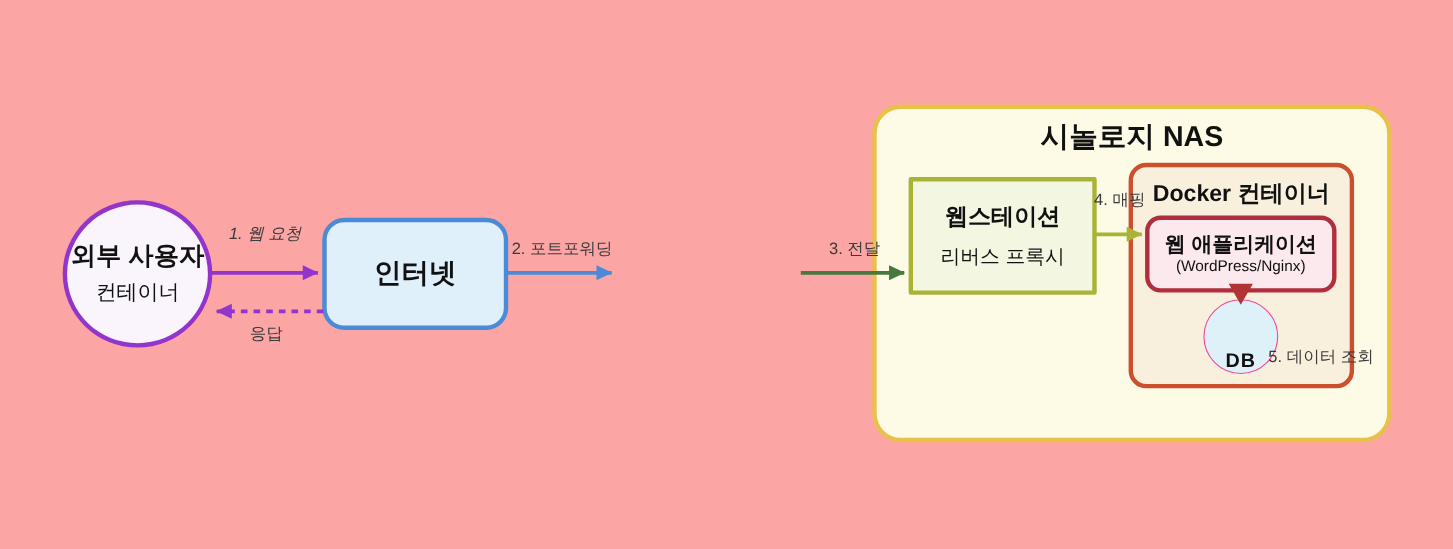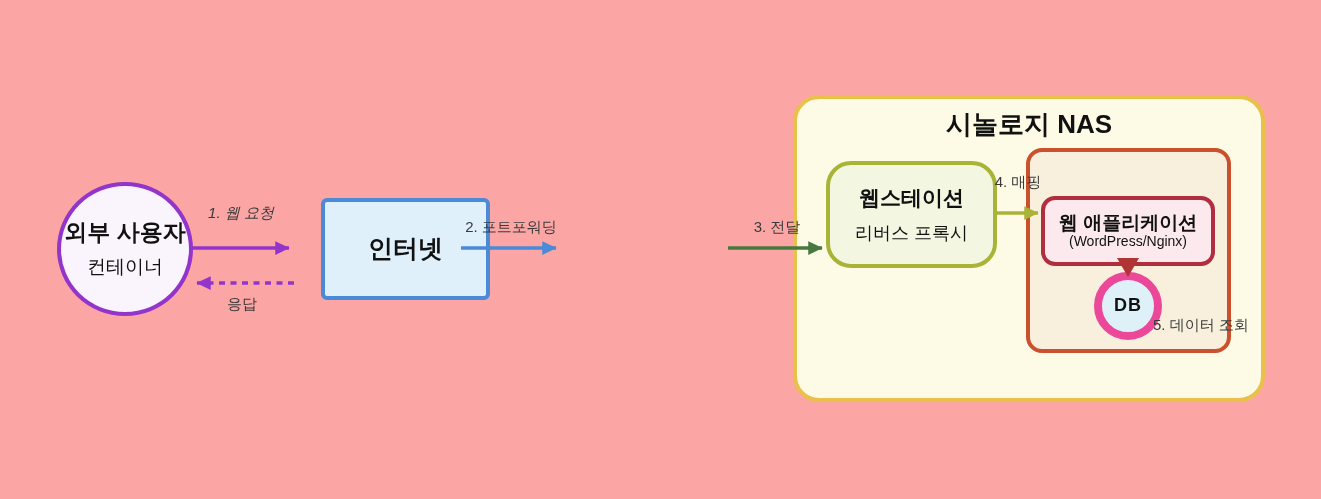--- a/index.html
+++ b/index.html
@@ -27,23 +27,22 @@
   .user{
     left:57px;top:182px;width:136px;height:134px;
     border:4px solid #9334cb;border-radius:50%;
     background:#faf4fd;gap:12px;
   }
   .user .title{font-size:23px;}
   .user .subtitle{font-size:19px;}
   
   .internet{
     left:293px;top:198px;width:169px;height:102px;
-    border:4px solid #4a8ad6;border-radius:6px;
+    border:4px solid #4a8ad6;border-radius:20px;
     background:#dff0fb;
-    margin-left:28px;
   }
   .internet .title{font-size:25px;}
   
   .router{
     left:560px;top:196px;width:169px;height:104px;
     border:4px solid #47793f;border-radius:20px;
     background:#e9f4e6;gap:11px;
   }
   .router .title{font-size:25px;}
   .router .subtitle{font-size:19px;}
@@ -54,21 +53,21 @@
     border:4px solid #e9c04a;border-radius:26px;
     background:#fdfbe6;
   }
   .nas-title{
     position:absolute;left:793px;top:107px;width:472px;
     text-align:center;font-weight:bold;font-size:26px;
   }
   
   .webstation{
     left:826px;top:161px;width:171px;height:107px;
-    border:4px solid #a9b437;border-radius:25px;
+    border:4px solid #a9b437;border-radius:2px;
     background:#f3f7e2;gap:15px;
   }
   .webstation .title{font-size:21px;}
   .webstation .subtitle{font-size:18px;}
   
   .docker{
     position:absolute;box-sizing:border-box;
     left:1026px;top:148px;width:205px;height:205px;
     border:4px solid #cb502d;border-radius:16px;
     background:#f8f0dd;
@@ -81,22 +80,23 @@
   .webapp{
     left:1041px;top:196px;width:174px;height:70px;
     border:4px solid #b02e3e;border-radius:14px;
     background:#fbe9ee;gap:0;
   }
   .webapp .title{font-size:19px;}
   .webapp .subtitle{font-size:14px;}
   
   .db{
     left:1094px;top:272px;width:68px;height:68px;
-    border:8px solid #ec4899;border-radius:50%;
+    border:1px solid #ec4899;border-radius:50%;
     background:#def1f8;
+    justify-content:flex-end;
   }
   .db .title{font-size:18px;letter-spacing:1px;}
   
   svg.edges{
     position:absolute;left:0;top:0;width:1321px;height:499px;
     pointer-events:none;
   }
   .edge-label{
     position:absolute;
     font-size:15px;color:#3a3a3a;
@@ -106,20 +106,21 @@
 </style>
 </head>
 <body>
 
 <div class="stage">
 
   <div class="nas"></div>
   <div class="nas-title">시놀로지 NAS</div>
 
   <div class="docker"></div>
+  <div class="docker-title">Docker 컨테이너</div>
 
   <div class="node user">
     <div class="title">외부 사용자</div>
     <div class="subtitle">컨테이너</div>
   </div>
 
   <div class="node internet">
     <div class="title">인터넷</div>
   </div>
 

